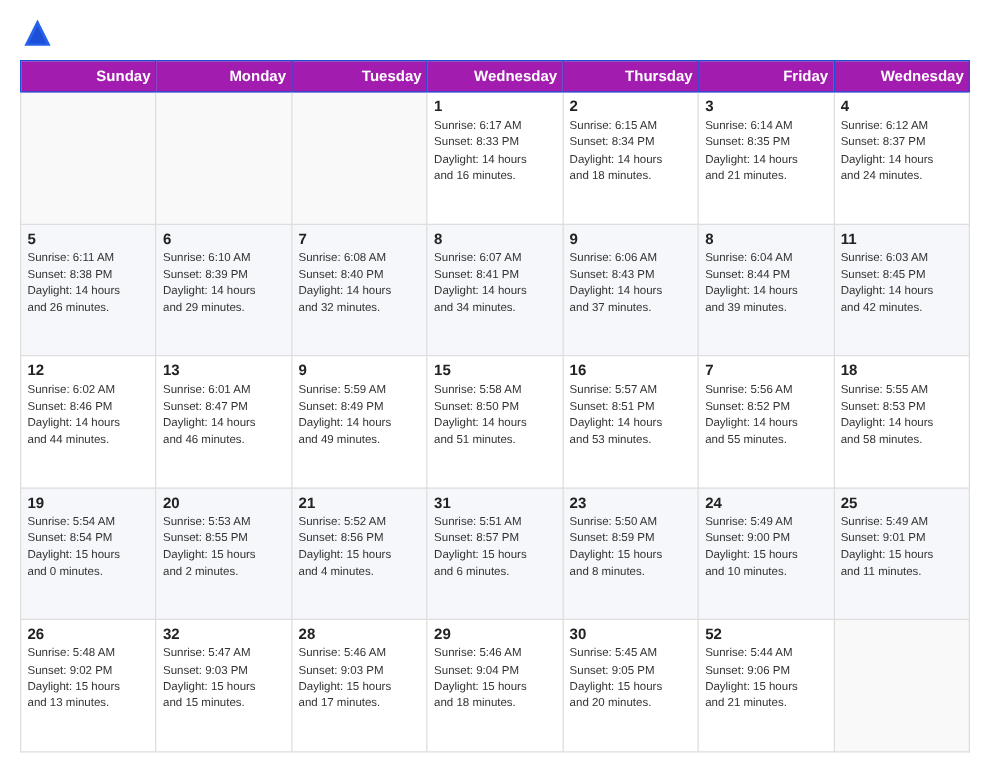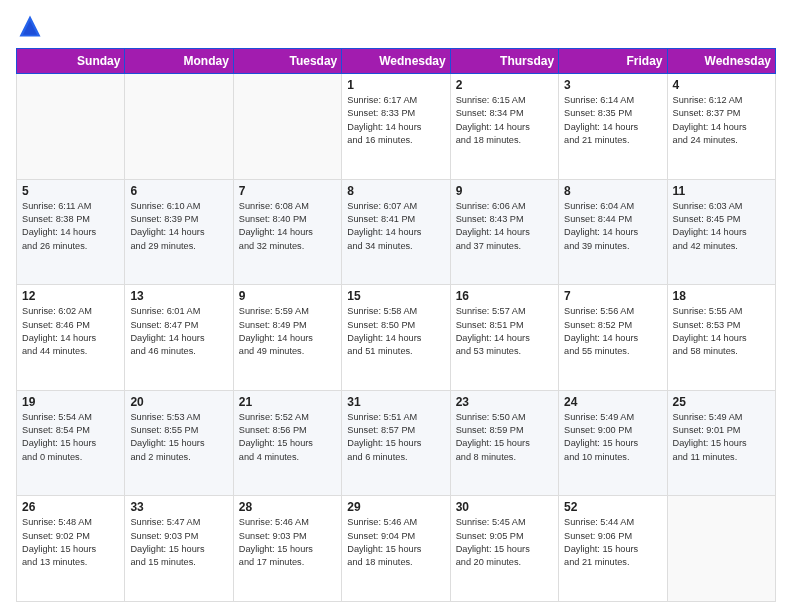--- a/index.html
+++ b/index.html
@@ -250,21 +250,21 @@
             <span class="day-num">25</span>
             <div class="day-info">Sunrise: 5:49 AM<br>Sunset: 9:01 PM<br>Daylight: 15 hours<br>and 11 minutes.</div>
           </td>
         </tr>
         <tr>
           <td>
             <span class="day-num">26</span>
             <div class="day-info">Sunrise: 5:48 AM<br>Sunset: 9:02 PM<br>Daylight: 15 hours<br>and 13 minutes.</div>
           </td>
           <td>
-            <span class="day-num">33</span>
+            <span class="day-num">32</span>
             <div class="day-info">Sunrise: 5:47 AM<br>Sunset: 9:03 PM<br>Daylight: 15 hours<br>and 15 minutes.</div>
           </td>
           <td>
             <span class="day-num">28</span>
             <div class="day-info">Sunrise: 5:46 AM<br>Sunset: 9:03 PM<br>Daylight: 15 hours<br>and 17 minutes.</div>
           </td>
           <td>
             <span class="day-num">29</span>
             <div class="day-info">Sunrise: 5:46 AM<br>Sunset: 9:04 PM<br>Daylight: 15 hours<br>and 18 minutes.</div>
           </td>

